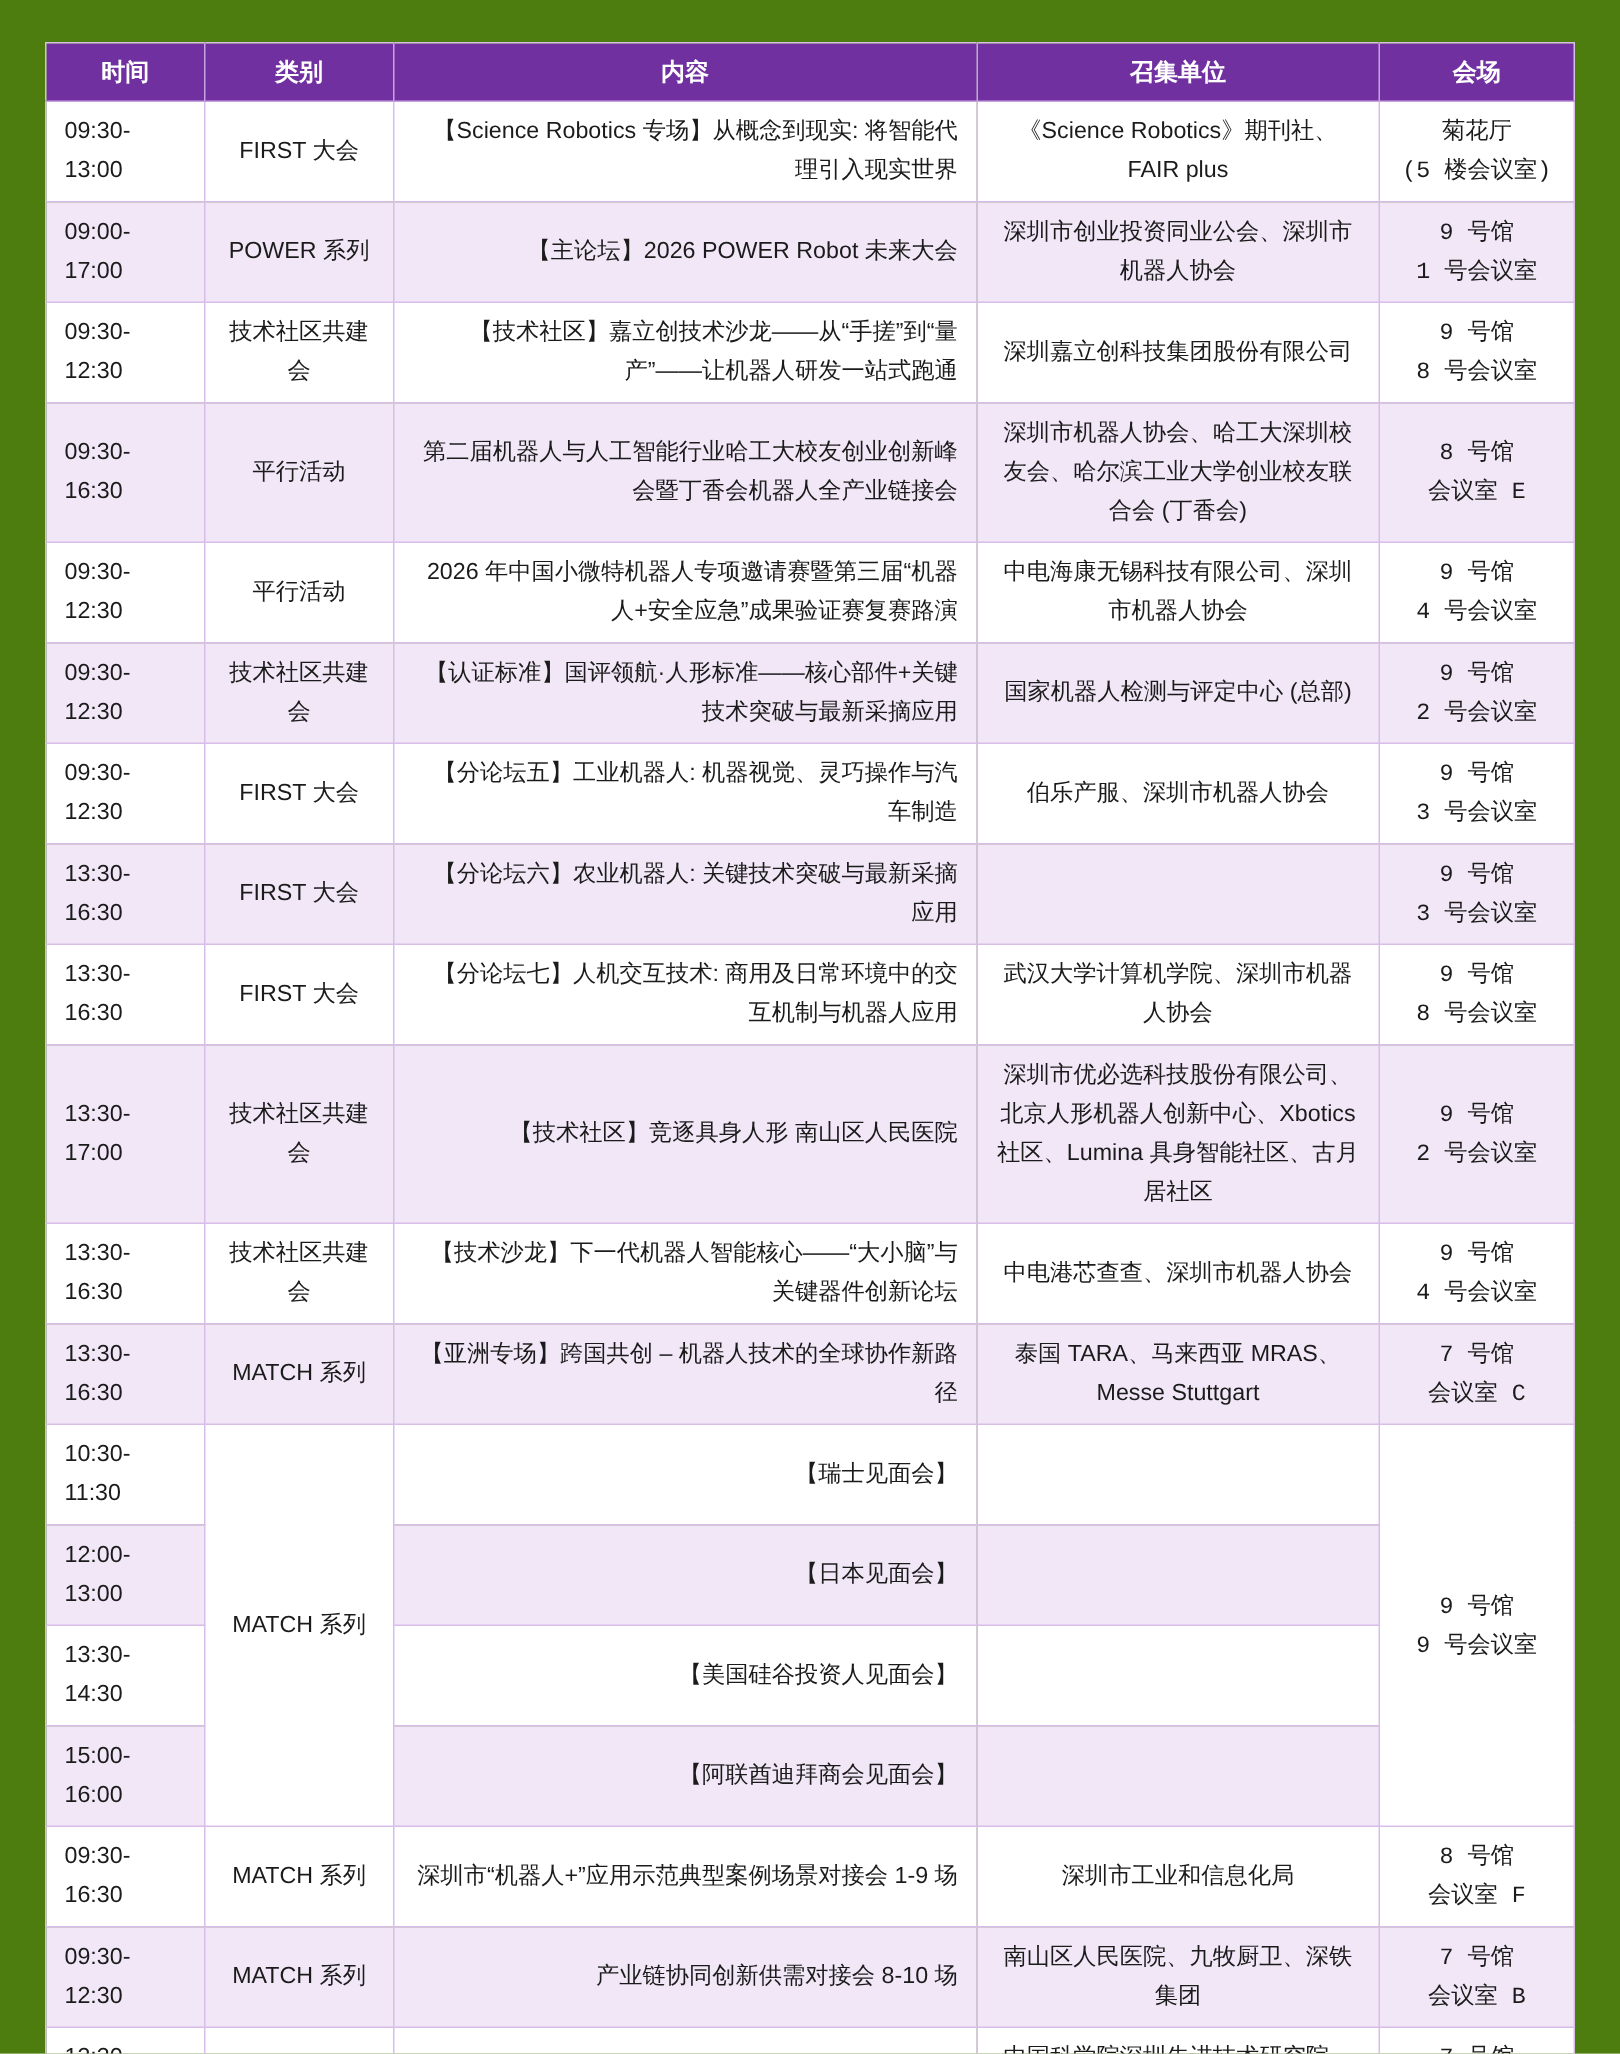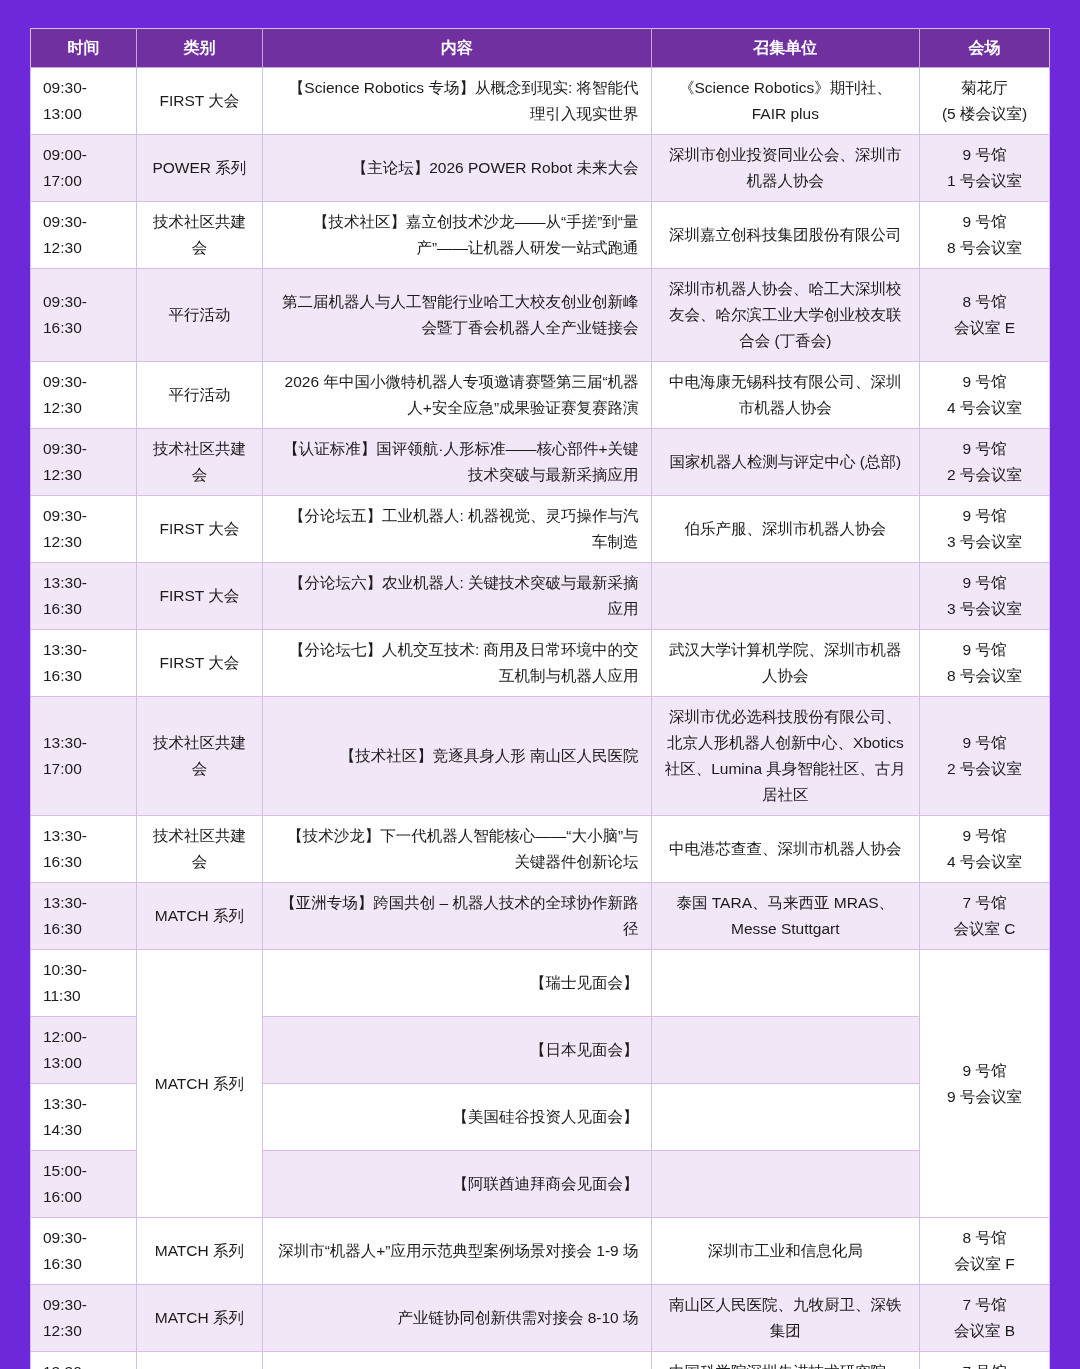--- a/index.html
+++ b/index.html
@@ -7,21 +7,21 @@
     padding: 0;
     background: #ffffff;
     font-family: "Liberation Sans", "DejaVu Sans", sans-serif;
     color: #1b1b1b;
   }
   .page {
     width: 1080px;
     height: 1369px;
     box-sizing: border-box;
     padding: 28px 30px 24px 30px;
-    background: #6d28d9;
+    background: #4d7c0f;
   }
   table.schedule {
     width: 1020px;
     border-collapse: collapse;
     table-layout: fixed;
     border: 1px solid #d9bde9;
     border-bottom: 4px solid #7a49ab;
     font-size: 15.5px;
   }
   table.schedule thead th {
@@ -44,21 +44,21 @@
     line-height: 26px;
     vertical-align: middle;
     word-break: break-word;
   }
   table.schedule tr.alt > td { background: #f1e7f7; }
   
   td.cell-time     { text-align: left; padding-left: 4px; padding-right: 4px; }
   td.cell-category { text-align: center; padding-left: 6px; padding-right: 6px; }
   td.cell-content  { text-align: right; }
   td.cell-organizer{ text-align: center; }
-  td.cell-venue    { text-align: center; white-space: pre-line; padding-left: 6px; padding-right: 6px; }
+  td.cell-venue    { text-align: center; white-space: pre-line; padding-left: 6px; padding-right: 6px; font-family: Liberation Mono, monospace; }
 </style>
 </head>
 <body>
 
 <div class="page">
   <table class="schedule">
     <colgroup>
       <col style="width:10.4%">
       <col style="width:12.35%">
       <col style="width:38.15%">

